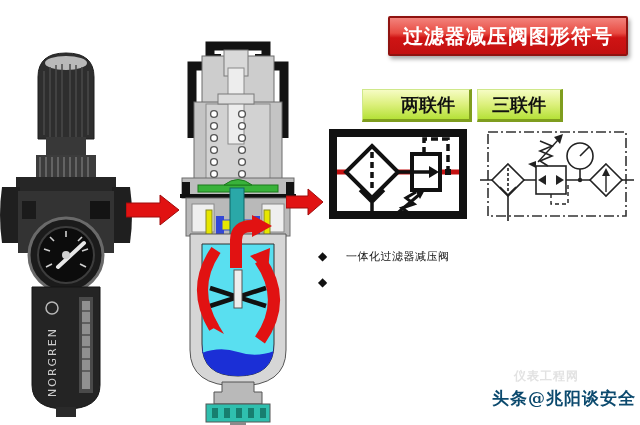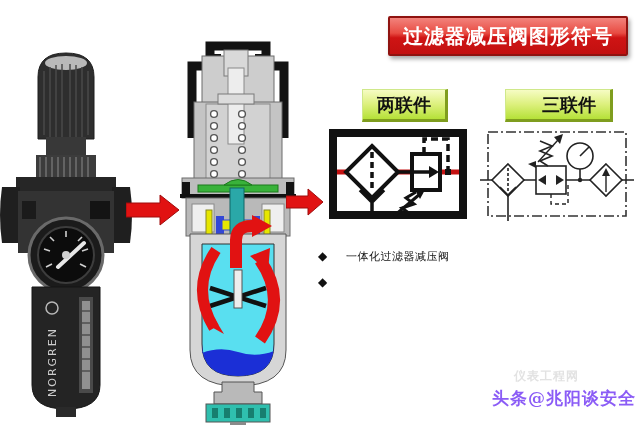--- a/index.html
+++ b/index.html
@@ -9,31 +9,31 @@
   
   #title-banner{left:388px;top:16px;width:236px;height:36px;
     background:linear-gradient(180deg,#f2837c 0%,#e84b42 42%,#cf1414 55%,#c21010 100%);
     border:2px solid #8f1310;border-radius:2px;box-shadow:2px 3px 4px rgba(0,0,0,.35);
     color:#fff;font-size:20px;font-weight:bold;text-align:center;line-height:36px;letter-spacing:1px;}
   
   .unit-label{top:89px;width:82px;height:29px;text-align:center;line-height:29px;
     font-size:18px;font-weight:bold;color:#111;
     background:linear-gradient(180deg,#f6fcc4 0%,#dcf07c 50%,#b5e138 100%);
     border:1px solid #cfe88a;border-right:3px solid #7f9d1e;border-bottom:3px solid #7f9d1e;}
-  #label-two{left:362px;}
-  #label-three{left:505px;padding-left:22px;}
+  #label-two{left:362px;padding-left:24px;}
+  #label-three{left:477px;}
   
   #bullet-list{left:318px;top:243px;width:300px;}
   .bullet-row{display:flex;align-items:center;height:26px;color:#141414;}
   .bullet-marker{width:28px;font-size:12px;color:#111;}
   .bullet-text{font-size:11px;letter-spacing:0.5px;}
   
   #watermark{left:492px;top:368px;width:146px;text-align:left;}
   #wm-site{font-size:12px;color:#e2e2e2;text-shadow:1px 1px 0 #fff;margin-left:22px;letter-spacing:1px;font-weight:bold;}
-  #wm-credit{font-size:17px;font-weight:bold;color:#8b5cf6;text-shadow:1.5px 1.5px 0 #ffffff;letter-spacing:1px;margin-top:2px;}
+  #wm-credit{font-size:17px;font-weight:bold;color:#0c4a6e;text-shadow:1.5px 1.5px 0 #ffffff;letter-spacing:1px;margin-top:2px;}
   svg{display:block;}
 </style>
 </head>
 <body>
 
 <div id="stage">
 
   <svg class="abs" style="left:0;top:5px" width="132" height="415" viewBox="0 0 132 415">
 
     <g>

